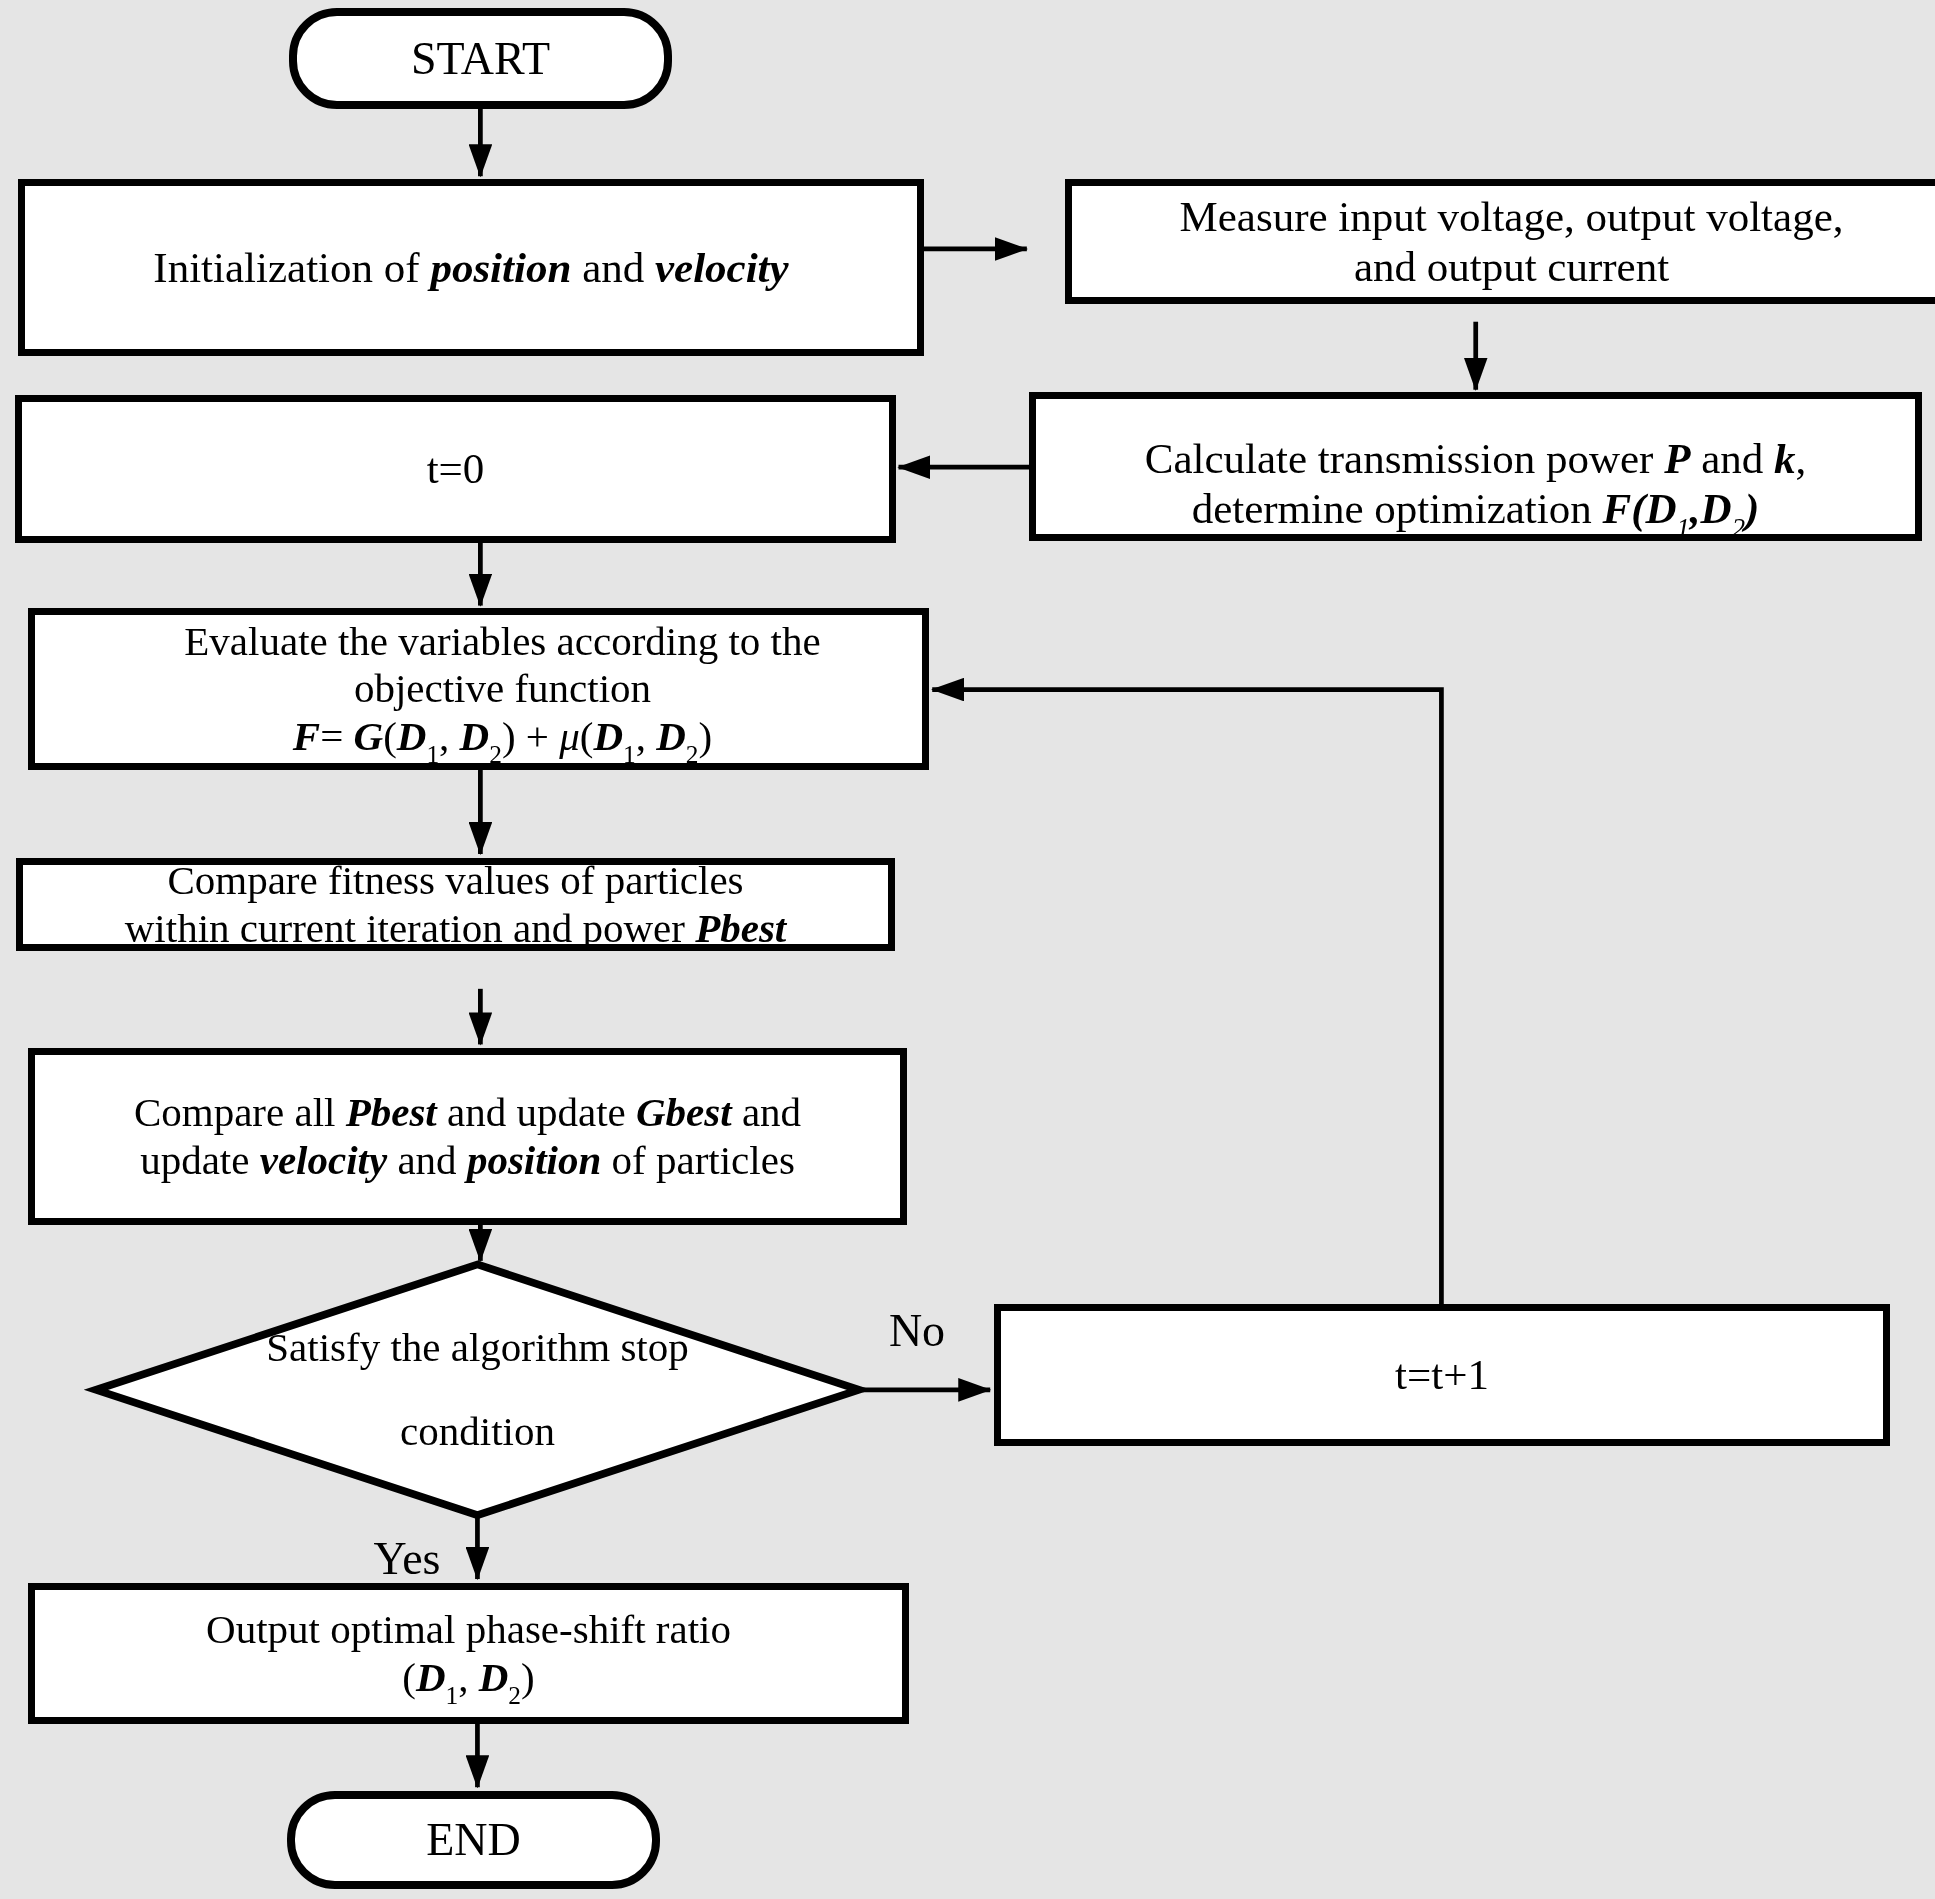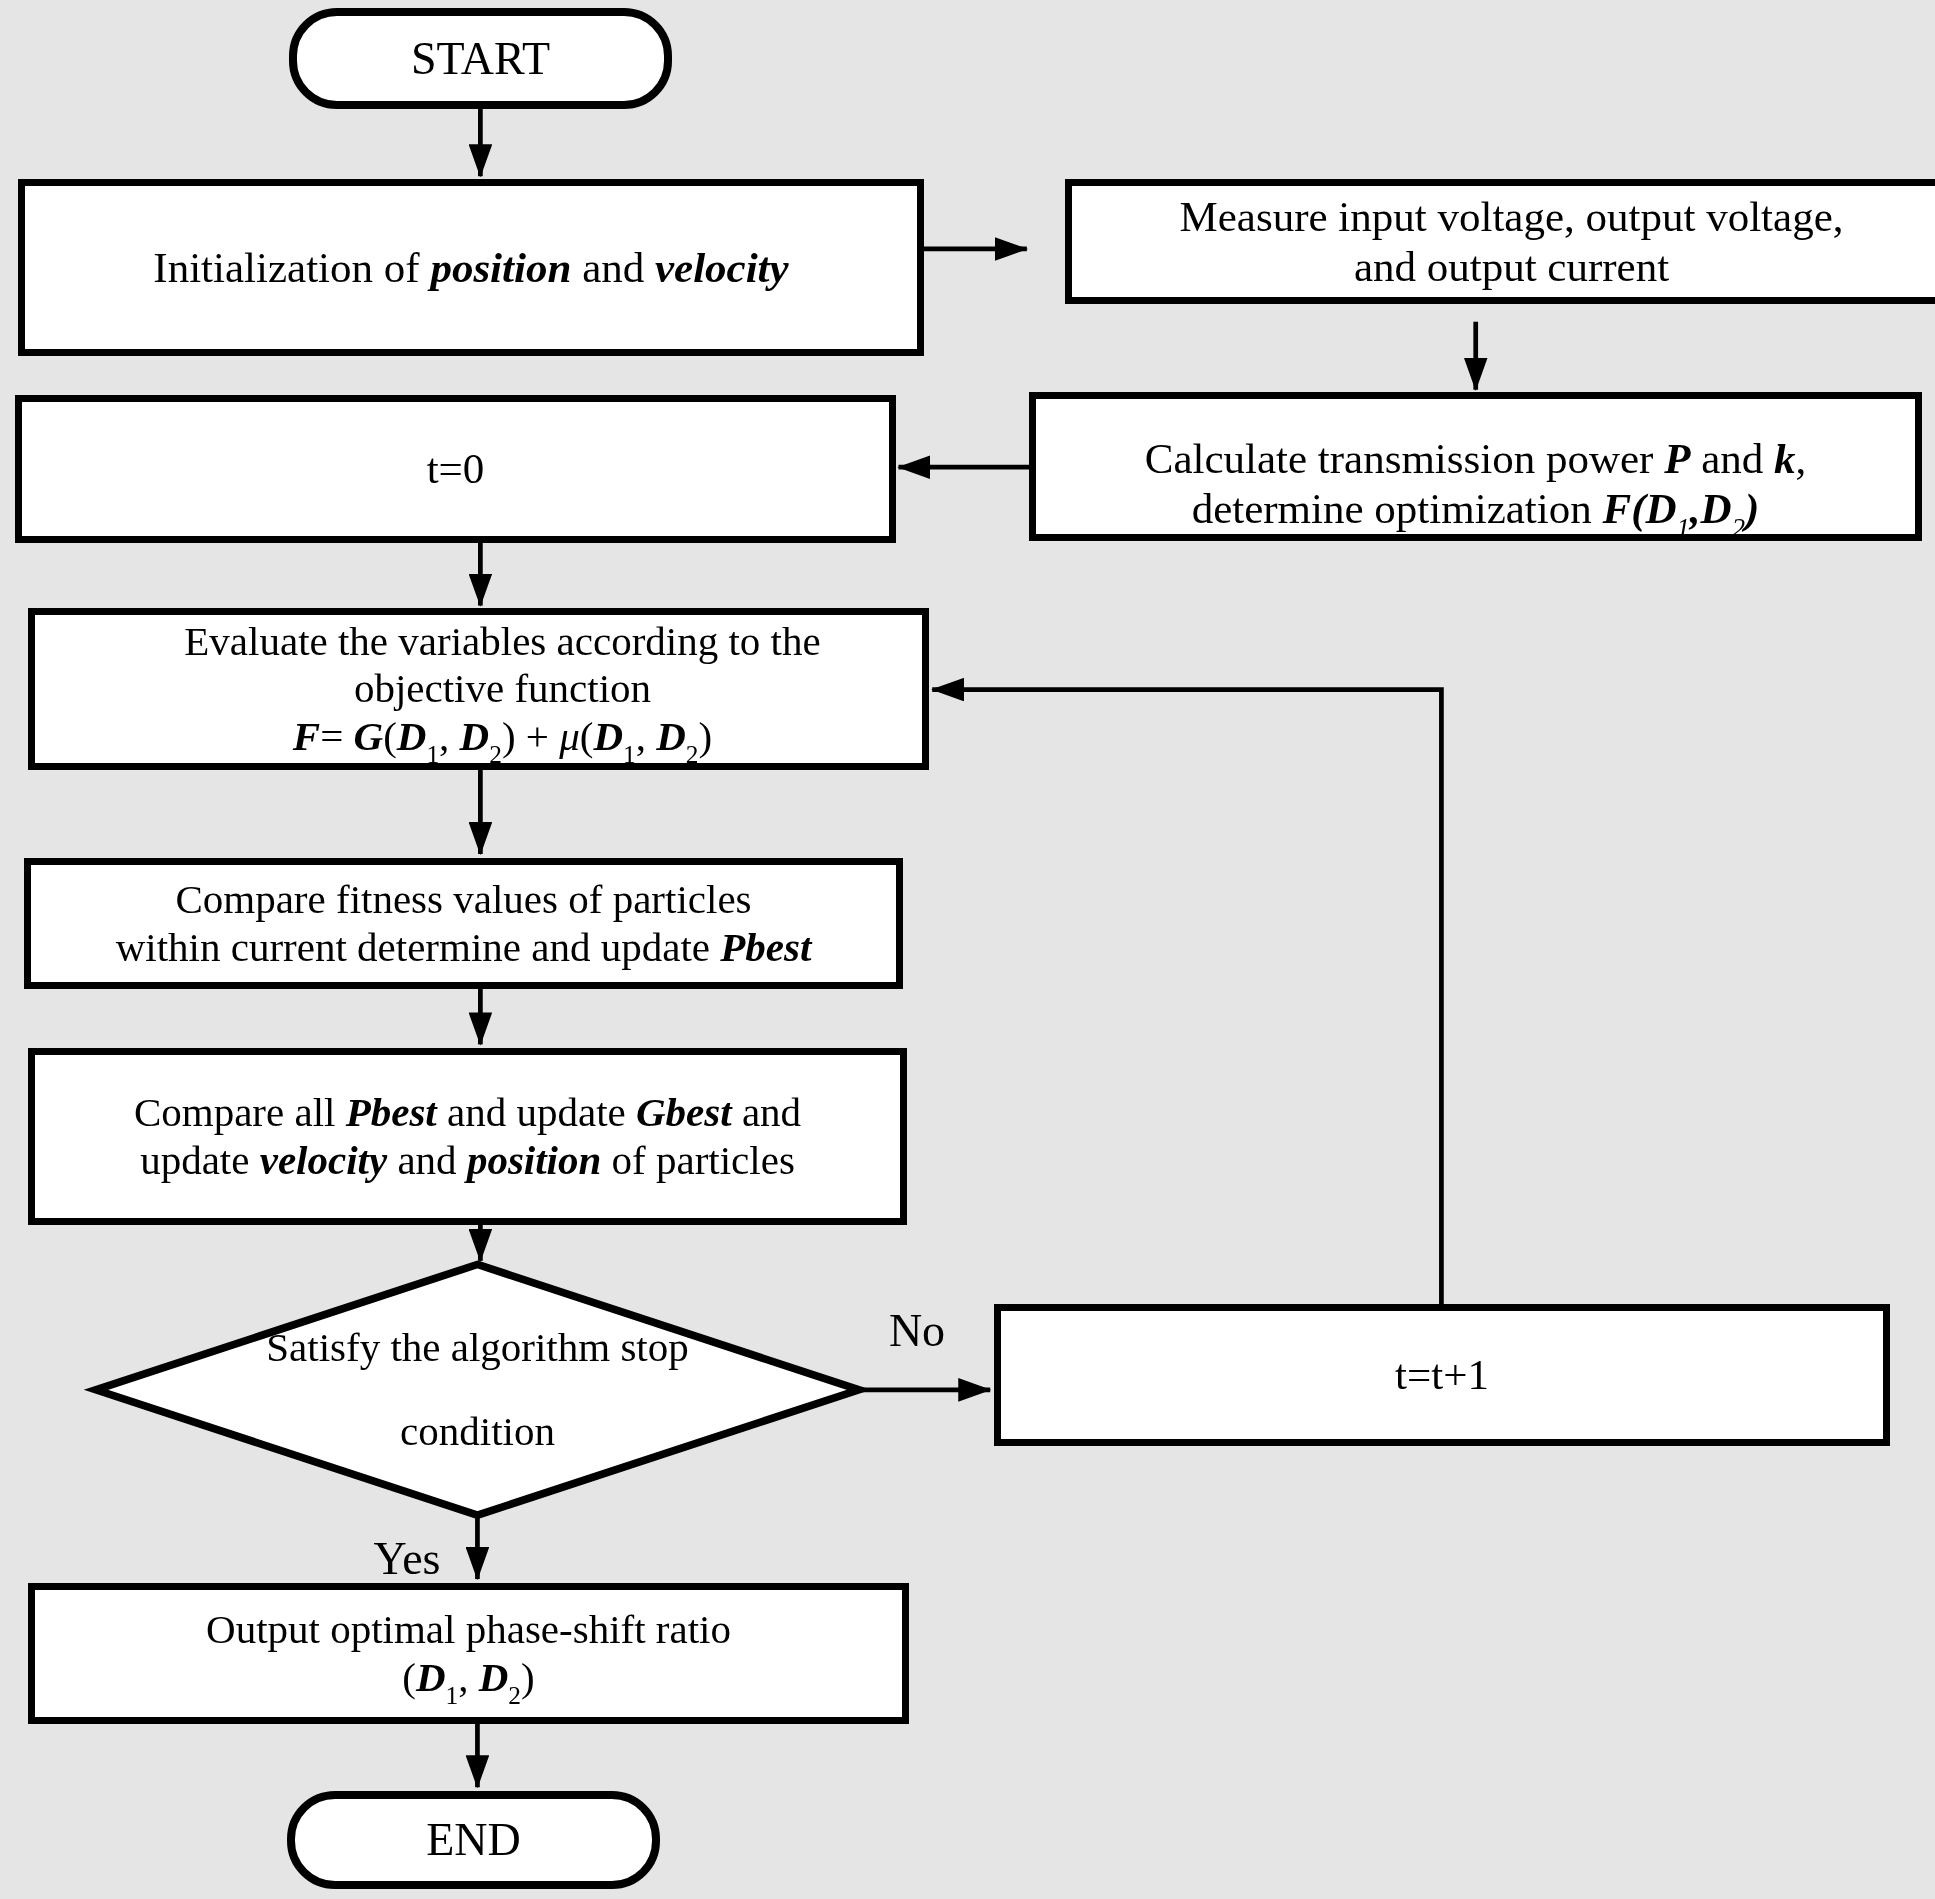--- a/index.html
+++ b/index.html
@@ -82,23 +82,23 @@
   <div class="box" style="left:15px;top:395px;width:881px;height:148px;font-size:43px;">
     <div class="line">t=0</div>
   </div>
 
   <div class="box" style="left:28px;top:608px;width:901px;height:162px;font-size:41px;padding-left:48px;">
     <div class="line"><span>Evaluate the variables according to the</span></div>
     <div class="line"><span>objective function</span></div>
     <div class="line"><span class="bi">F</span><span>= </span><span class="bi">G</span><span>(</span><span class="bi">D</span><sub>1</sub><span>, </span><span class="bi">D</span><sub>2</sub><span>) + </span><span class="it">μ</span><span>(</span><span class="bi">D</span><sub>1</sub><span>, </span><span class="bi">D</span><sub>2</sub><span>)</span></div>
   </div>
 
-  <div class="box" style="left:24px;top:858px;width:879px;height:131px;font-size:41px;">
+  <div class="box" style="left:16px;top:858px;width:879px;height:93px;font-size:41px;">
     <div class="line"><span>Compare fitness values of particles</span></div>
-    <div class="line"><span>within current determine and update </span><span class="bi">Pbest</span></div>
+    <div class="line"><span>within current iteration and power </span><span class="bi">Pbest</span></div>
   </div>
 
   <div class="box" style="left:28px;top:1048px;width:879px;height:177px;font-size:41px;">
     <div class="line"><span>Compare all </span><span class="bi">Pbest</span><span> and update </span><span class="bi">Gbest</span><span> and</span></div>
     <div class="line"><span>update </span><span class="bi">velocity</span><span> and </span><span class="bi">position</span><span> of particles</span></div>
   </div>
 
   <div class="box naked" style="left:148px;top:1304px;width:659px;height:172px;font-size:41px;gap:36px;">
     <div class="line"><span>Satisfy the algorithm stop</span></div>
     <div class="line"><span>condition</span></div>

